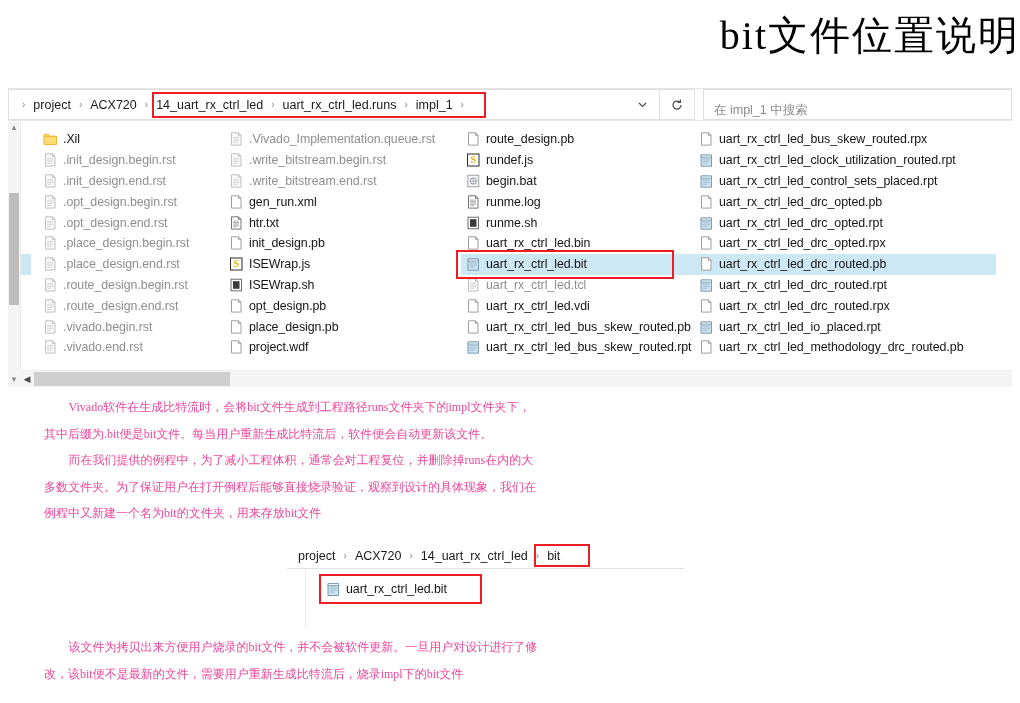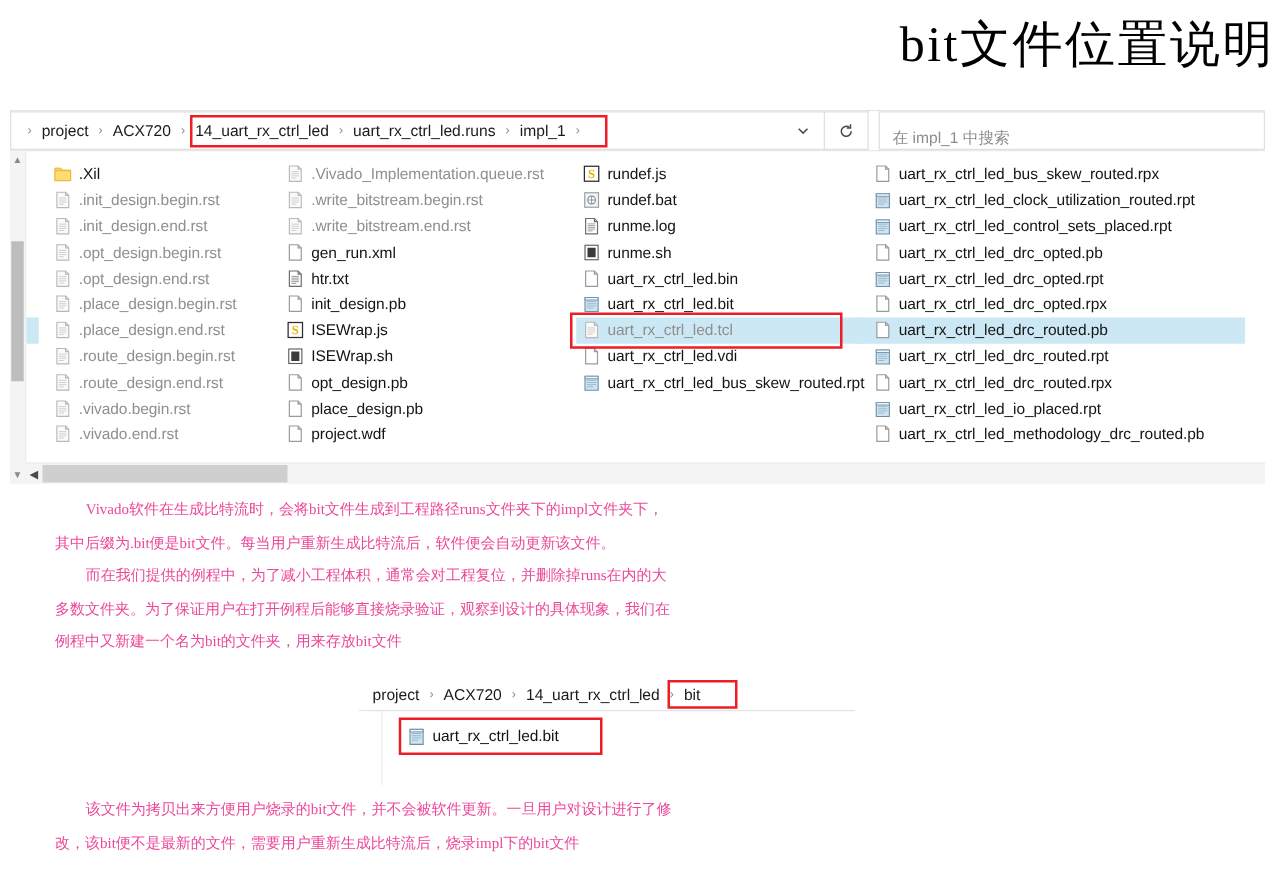--- a/index.html
+++ b/index.html
@@ -537,35 +537,44 @@
                 <path d="M9.5 1.8 v2.5 h2.5" fill="none" stroke="#9a9a9a" stroke-width="0.95"></path>
               </svg>
             </span>
             <span class="fname">project.wdf</span>
           </div>
         </div>
       <div class="col col3" id="c3" style="left:445px">
           <div class="fitem">
             <span class="ico">
               <svg width="15" height="16" viewBox="0 0 15 16">
+                <path d="M2.5 1.8 h7 l2.5 2.5 v9.8 h-9.5 z" fill="#ffffff" stroke="#9a9a9a" stroke-width="0.95"></path>
+                <path d="M9.5 1.8 v2.5 h2.5" fill="none" stroke="#9a9a9a" stroke-width="0.95"></path>
+              </svg>
+            </span>
+            <span class="fname">route_design.pb</span>
+          </div>
+          <div class="fitem">
+            <span class="ico">
+              <svg width="15" height="16" viewBox="0 0 15 16">
                 <rect x="1.5" y="2" width="11.5" height="12" fill="#ffffff" stroke="#2b2b2b" stroke-width="1"></rect>
                 <text x="7.2" y="11.4" font-size="10" font-family="Liberation Serif, serif" font-weight="bold" fill="#e8b400" text-anchor="middle">S</text>
               </svg>
             </span>
             <span class="fname">rundef.js</span>
           </div>
           <div class="fitem">
             <span class="ico">
               <svg width="15" height="16" viewBox="0 0 15 16">
                 <rect x="1.8" y="2.2" width="11" height="11.6" fill="#f3f3f3" stroke="#9a9a9a" stroke-width="0.9"></rect>
                 <circle cx="7.3" cy="8" r="3.1" fill="#ffffff" stroke="#7b8f9e" stroke-width="0.9"></circle>
                 <path d="M7.3 5.3 v5.4 M4.5 8 h5.6" stroke="#7b8f9e" stroke-width="0.7"></path>
               </svg>
             </span>
-            <span class="fname">rundef.bat</span>
+            <span class="fname">begin.bat</span>
           </div>
           <div class="fitem">
             <span class="ico">
               <svg width="15" height="16" viewBox="0 0 15 16">
                 <path d="M2.5 1.8 h7 l2.5 2.5 v9.8 h-9.5 z" fill="#ffffff" stroke="#6e6e6e" stroke-width="0.95"></path>
                 <path d="M9.5 1.8 v2.5 h2.5" fill="none" stroke="#6e6e6e" stroke-width="0.95"></path>
                 <path d="M4.1 6.1 h6 M4.1 7.5 h6 M4.1 8.9 h6 M4.1 10.3 h6 M4.1 11.7 h4" stroke="#7d7d7d" stroke-width="0.6"></path>
               </svg>
             </span>
             <span class="fname">runme.log</span>
@@ -609,20 +618,29 @@
             <span class="fname dim">uart_rx_ctrl_led.tcl</span>
           </div>
           <div class="fitem">
             <span class="ico">
               <svg width="15" height="16" viewBox="0 0 15 16">
                 <path d="M2.5 1.8 h7 l2.5 2.5 v9.8 h-9.5 z" fill="#ffffff" stroke="#9a9a9a" stroke-width="0.95"></path>
                 <path d="M9.5 1.8 v2.5 h2.5" fill="none" stroke="#9a9a9a" stroke-width="0.95"></path>
               </svg>
             </span>
             <span class="fname">uart_rx_ctrl_led.vdi</span>
+          </div>
+          <div class="fitem">
+            <span class="ico">
+              <svg width="15" height="16" viewBox="0 0 15 16">
+                <path d="M2.5 1.8 h7 l2.5 2.5 v9.8 h-9.5 z" fill="#ffffff" stroke="#9a9a9a" stroke-width="0.95"></path>
+                <path d="M9.5 1.8 v2.5 h2.5" fill="none" stroke="#9a9a9a" stroke-width="0.95"></path>
+              </svg>
+            </span>
+            <span class="fname">uart_rx_ctrl_led_bus_skew_routed.pb</span>
           </div>
           <div class="fitem">
             <span class="ico">
               <svg width="15" height="16" viewBox="0 0 15 16">
                 <path d="M2 3 h10.5 v11.2 h-10.5 z" fill="#cfe4f2" stroke="#6f8fa6" stroke-width="0.9"></path>
                 <path d="M2 3 h10.5 v2 h-10.5 z" fill="#f0f7fc" stroke="#6f8fa6" stroke-width="0.7"></path>
                 <path d="M3.5 6.3 h7.4 M3.5 8 h7.4 M3.5 9.7 h7.4 M3.5 11.4 h5" stroke="#93b3c8" stroke-width="0.7"></path>
               </svg>
             </span>
             <span class="fname">uart_rx_ctrl_led_bus_skew_routed.rpt</span>

